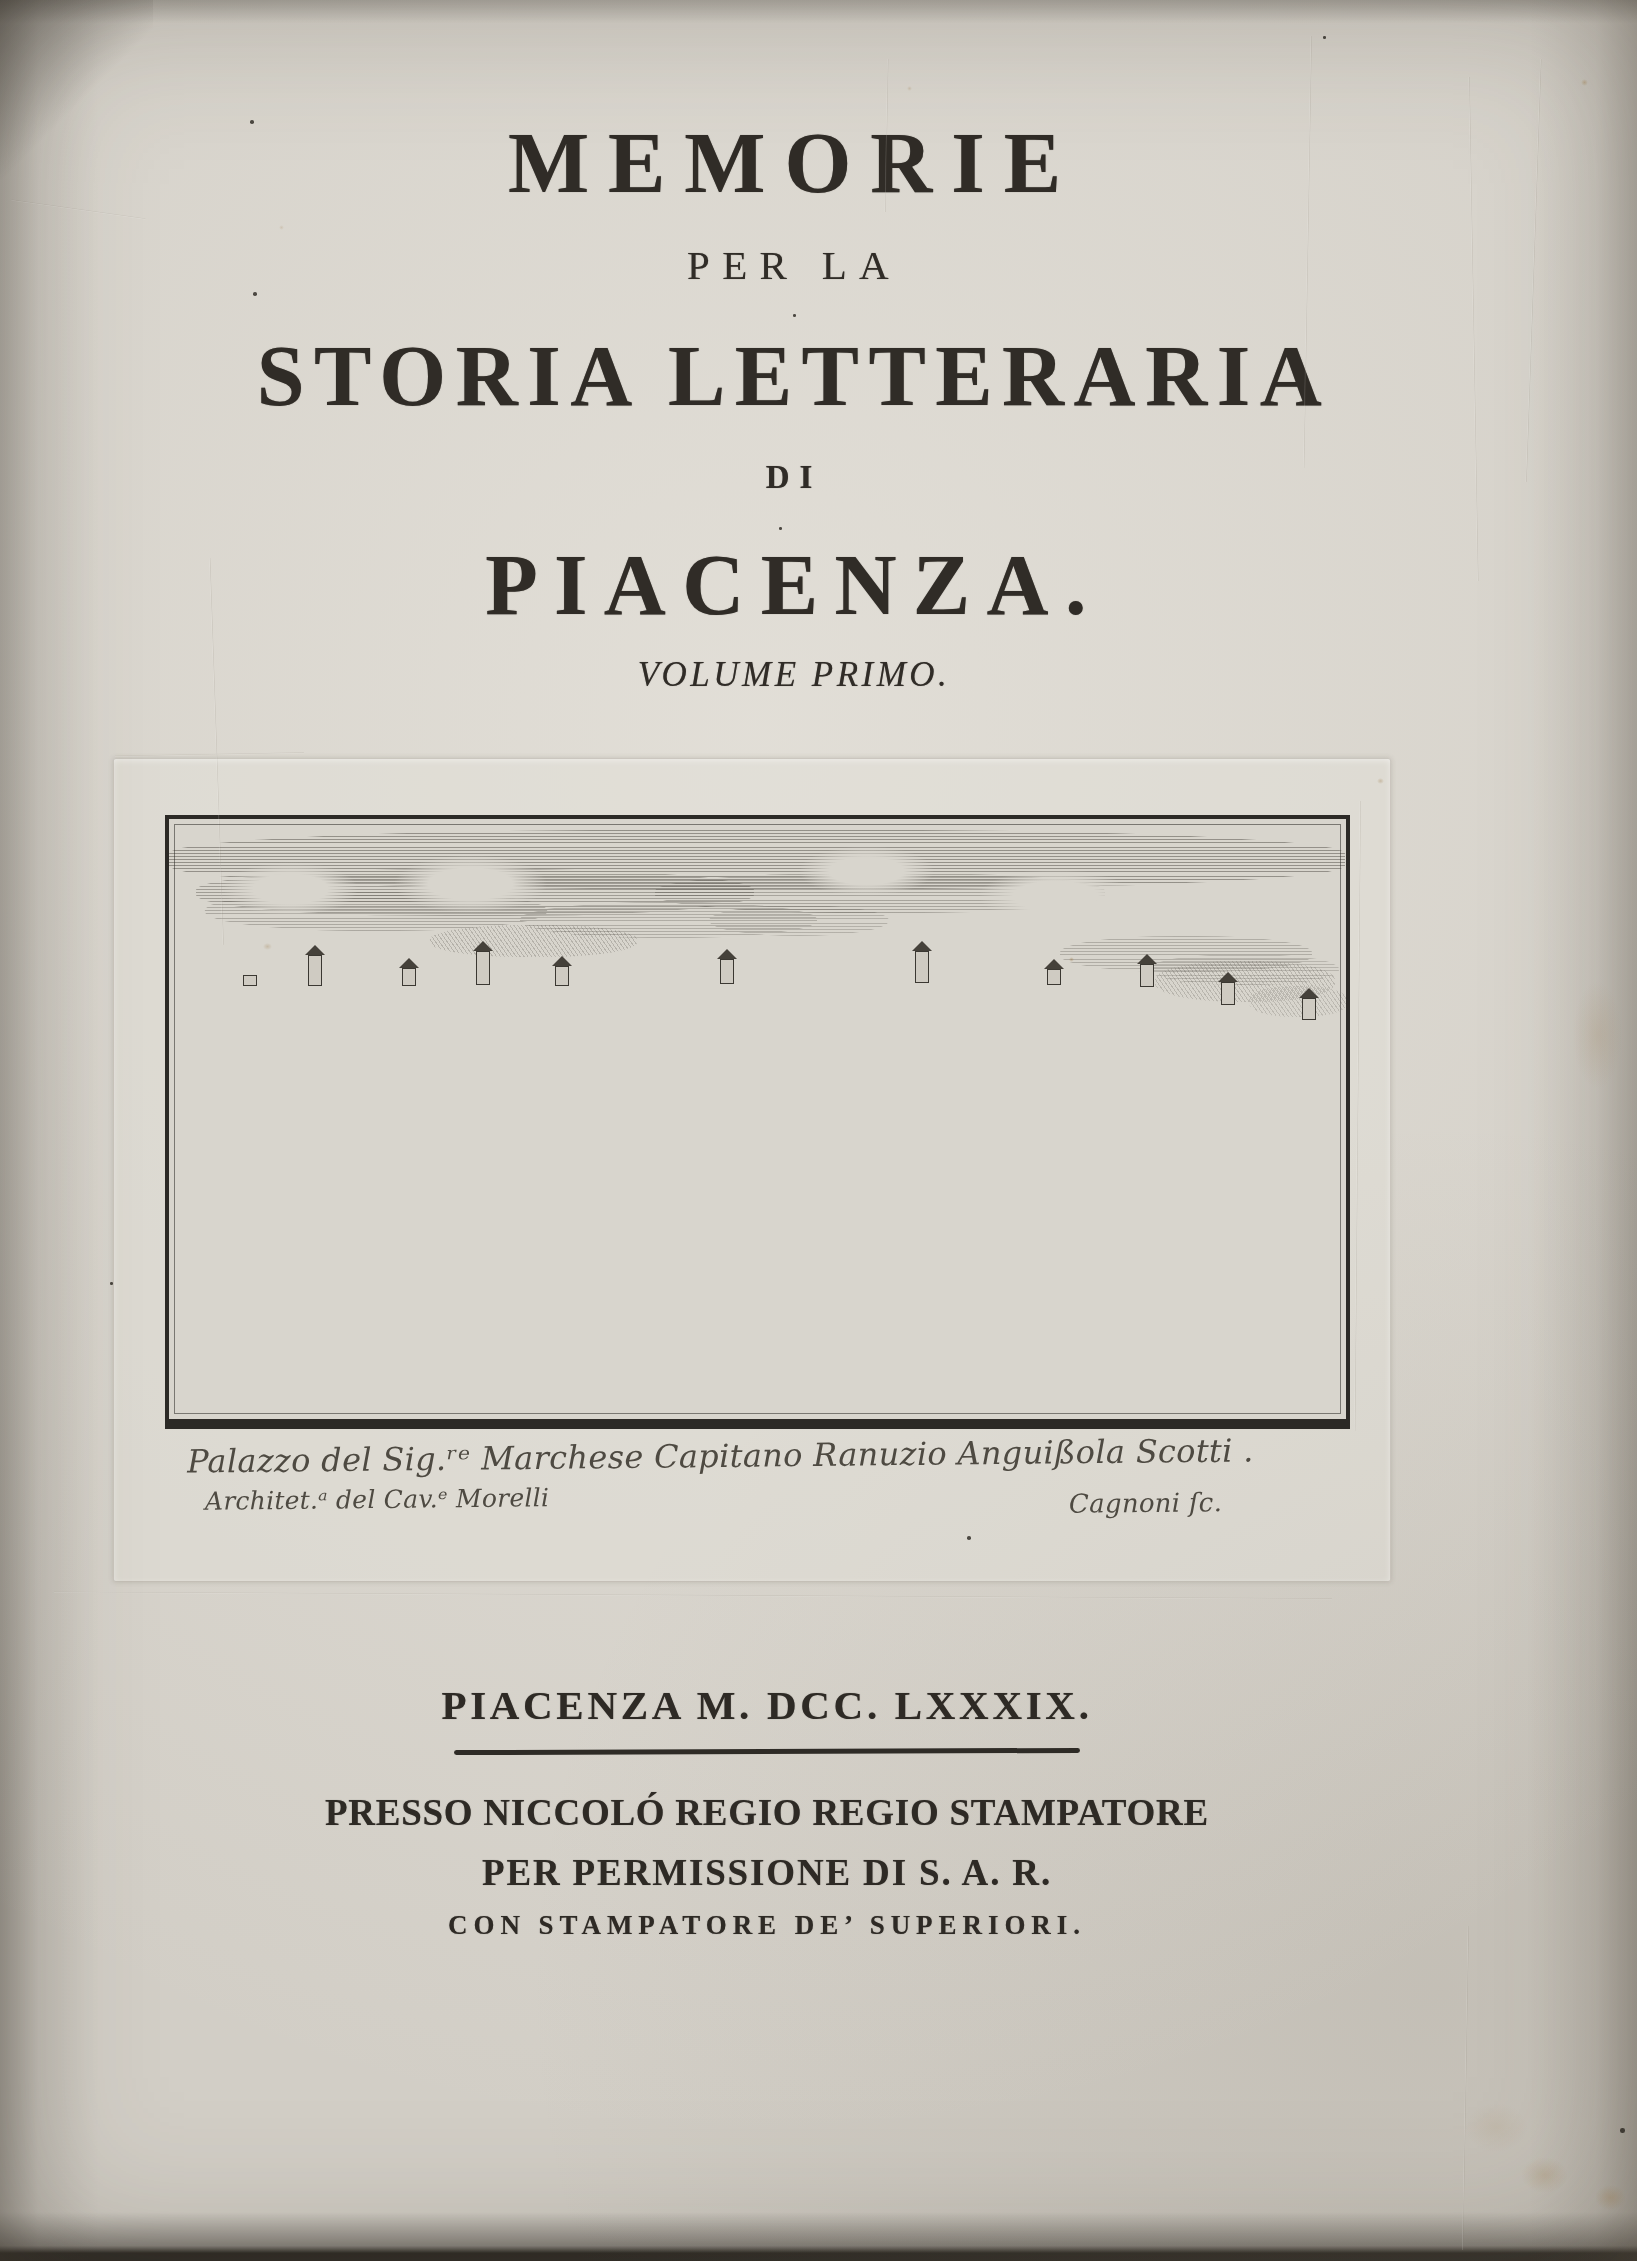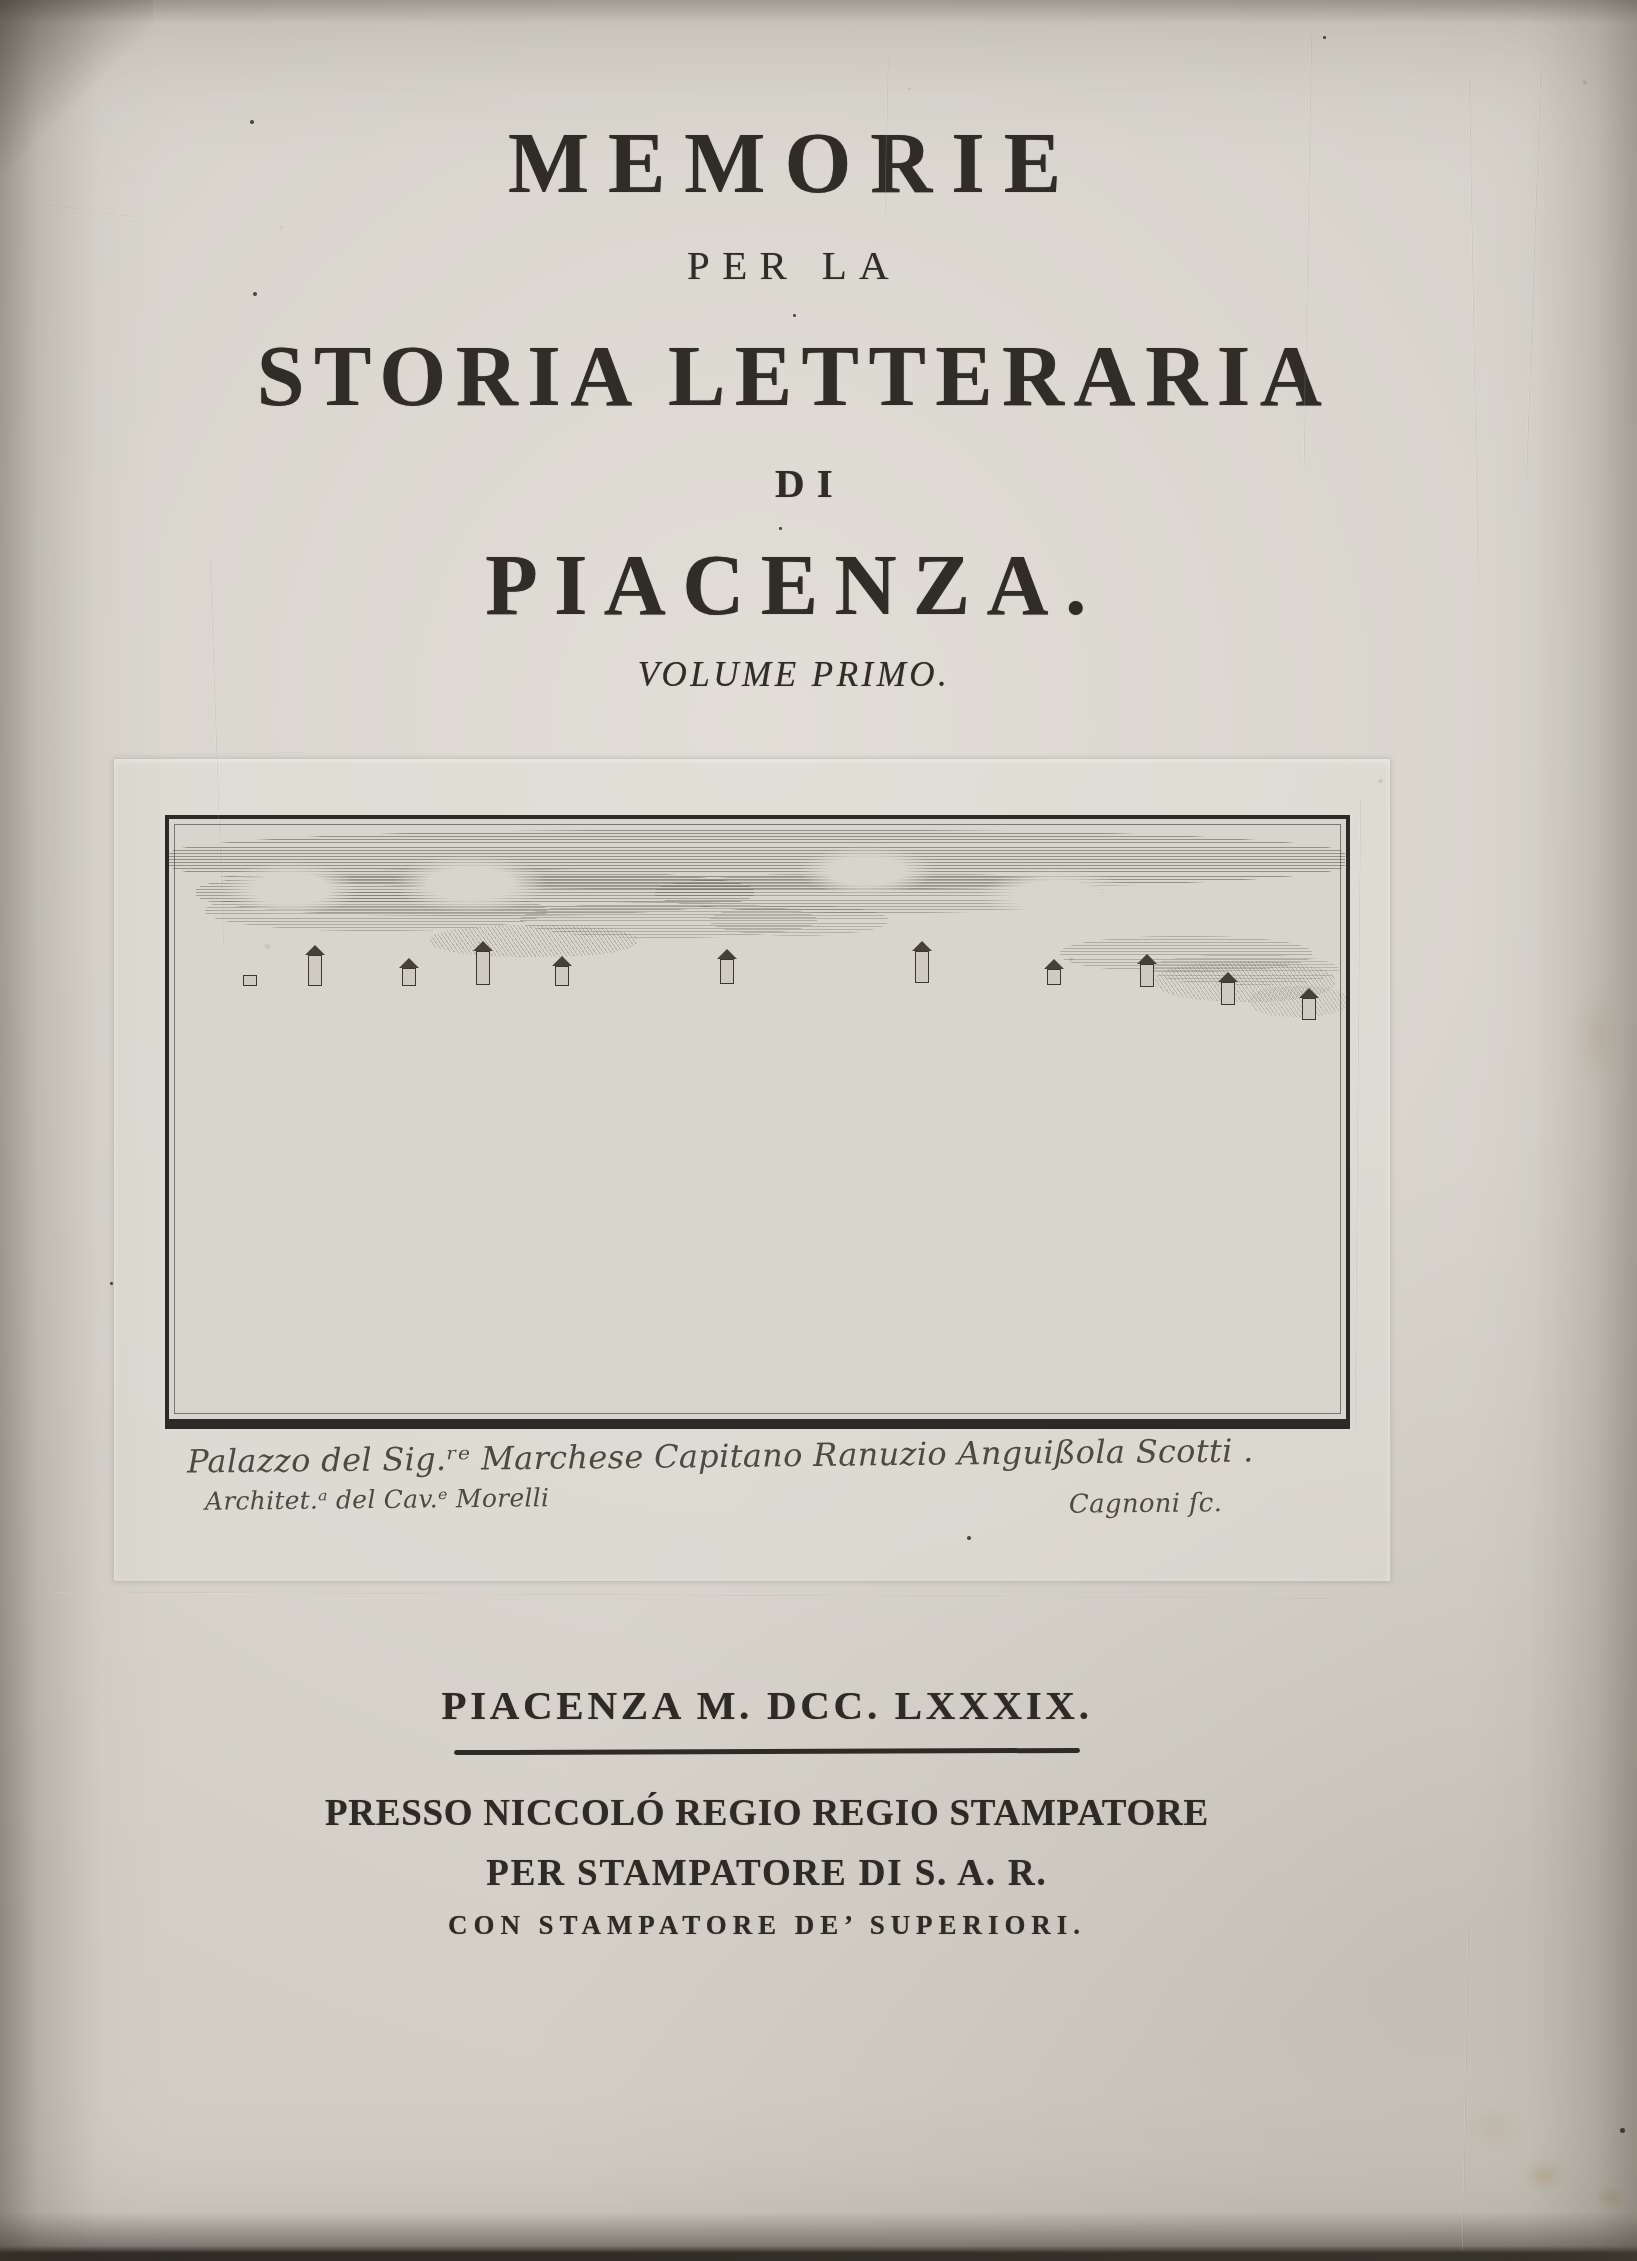--- a/index.html
+++ b/index.html
@@ -17,21 +17,21 @@
     box-shadow:inset 0 0 153px rgba(72,64,52,.33);}
   .corner-tl{position:absolute;left:0;top:0;width:153px;height:180px;
     background:linear-gradient(135deg, rgba(30,27,22,.45), rgba(30,27,22,0) 55%);}
   
   .title-block{position:absolute;left:0;top:0;width:1588px;text-align:center;color:#302c27;}
   .title-block>div{position:absolute;left:0;width:100%;
     text-shadow:0 0 0.9px rgba(48,44,39,.55);text-align:center;}
   .t-memorie {top:113px;font-size:86px;font-weight:700;letter-spacing:.22em;}
   .t-perla   {top:241px;font-size:41px;font-weight:400;letter-spacing:.30em;}
   .t-storia  {top:326px;font-size:86px;font-weight:700;letter-spacing:.11em;}
-  .t-di      {top:459px;font-size:41px;font-weight:700;letter-spacing:.30em;padding-left:16px;}
+  .t-di      {top:459px;font-size:33px;font-weight:700;letter-spacing:.30em;}
   .t-piacenza{top:535px;font-size:86px;font-weight:700;letter-spacing:.19em;}
   .t-volume  {top:655px;font-size:35px;font-weight:400;font-style:italic;letter-spacing:.10em;}
   
   .plate{position:absolute;left:113px;top:758px;width:1278px;height:824px;border-radius:2.7px;
     background:rgba(226,223,216,.5);
     box-shadow:inset 0 0 0 0.9px rgba(128,120,106,.30), inset 0 1.8px 7.2px rgba(255,255,255,.55),
                0 0 5.4px rgba(110,102,88,.25);}
   .etch-frame{position:absolute;left:165px;top:815px;width:1185px;height:614px;box-sizing:border-box;
     border:4.5px solid #2c2a26;border-bottom-width:10px;background:#d8d5cd;overflow:hidden;}
   .etch-frame::before{content:"";position:absolute;inset:5.4px;border:1.4px solid rgba(44,42,38,.55);
@@ -137,21 +137,21 @@
     </div>
 
   <div class="ecap cap1">Palazzo del Sig.ʳᵉ Marchese Capitano Ranuzio Anguißola Scotti .</div>
   <div class="ecap cap2">Architet.ᵃ del Cav.ᵉ Morelli</div>
   <div class="ecap capsig">Cagnoni ſc.</div>
 
   <div class="imprint">
     <div class="imp-place">PIACENZA M. DCC. LXXXIX.</div>
     <div class="imp-rule"><span></span></div>
     <div class="imp-printer">PRESSO NICCOLÓ REGIO REGIO STAMPATORE</div>
-    <div class="imp-priv">PER STAMPATORE DI S. A. R.</div>
+    <div class="imp-priv">PER PERMISSIONE DI S. A. R.</div>
     <div class="imp-perm">CON STAMPATORE DE’ SUPERIORI.</div>
   </div>
 <div class="crease" style="left: 1307px; top: 36px; height: 432px; transform: rotate(1deg); opacity: 0.55;"></div>
     <div class="crease" style="left: 1473px; top: 77px; height: 504px; transform: rotate(-1deg); opacity: 0.55;"></div>
     <div class="crease" style="left: 1533px; top: 59px; height: 423px; transform: rotate(2deg); opacity: 0.55;"></div>
     <div class="crease" style="left: 1465px; top: 1926px; height: 324px; transform: rotate(1deg); opacity: 0.55;"></div>
     <div class="crease" style="left: 216px; top: 558px; height: 387px; transform: rotate(-2deg); opacity: 0.55;"></div>
     <div class="crease" style="left: 1357px; top: 801px; height: 630px; transform: rotate(0.5deg); opacity: 0.55;"></div>
     <div class="crease" style="left: 886px; top: 59px; height: 153px; transform: rotate(1deg); opacity: 0.55;"></div>
     <div class="hcrease" style="left: 54px; top: 1595px; width: 1278px; transform: rotate(0.3deg); opacity: 0.5;"></div>

